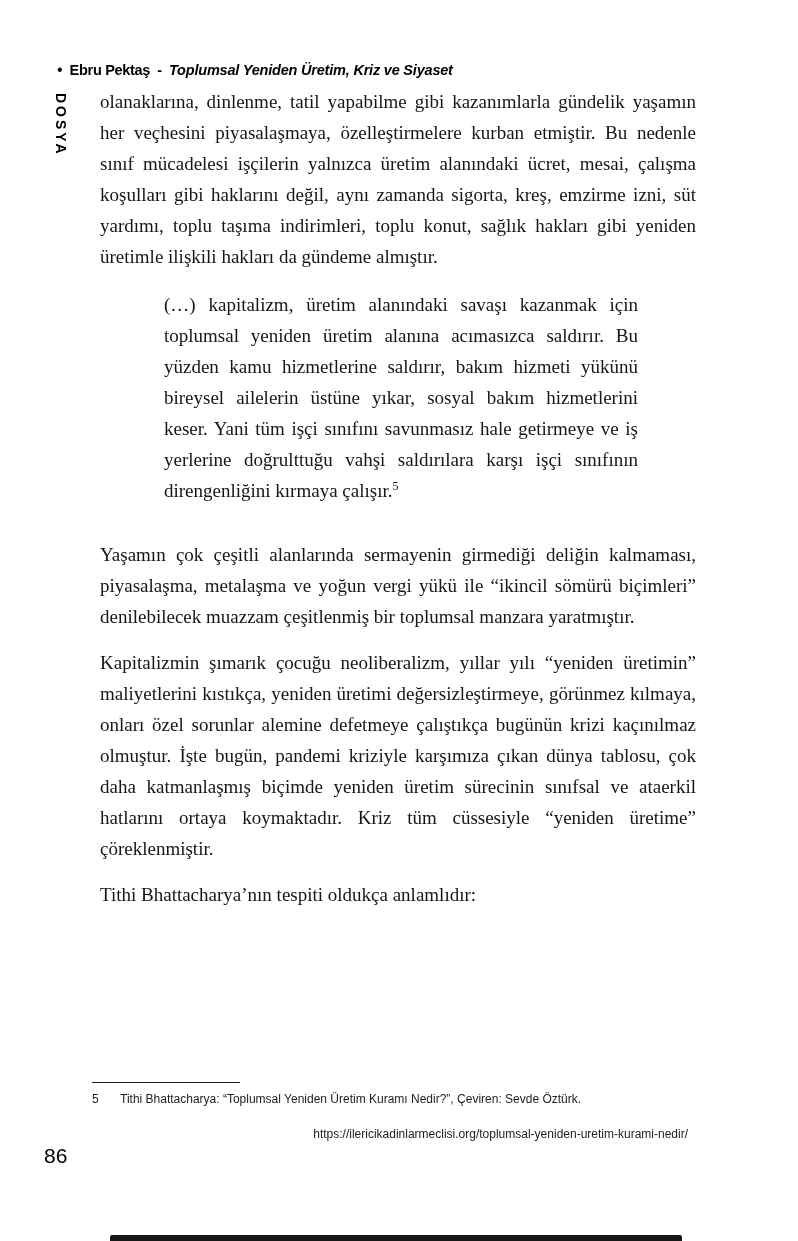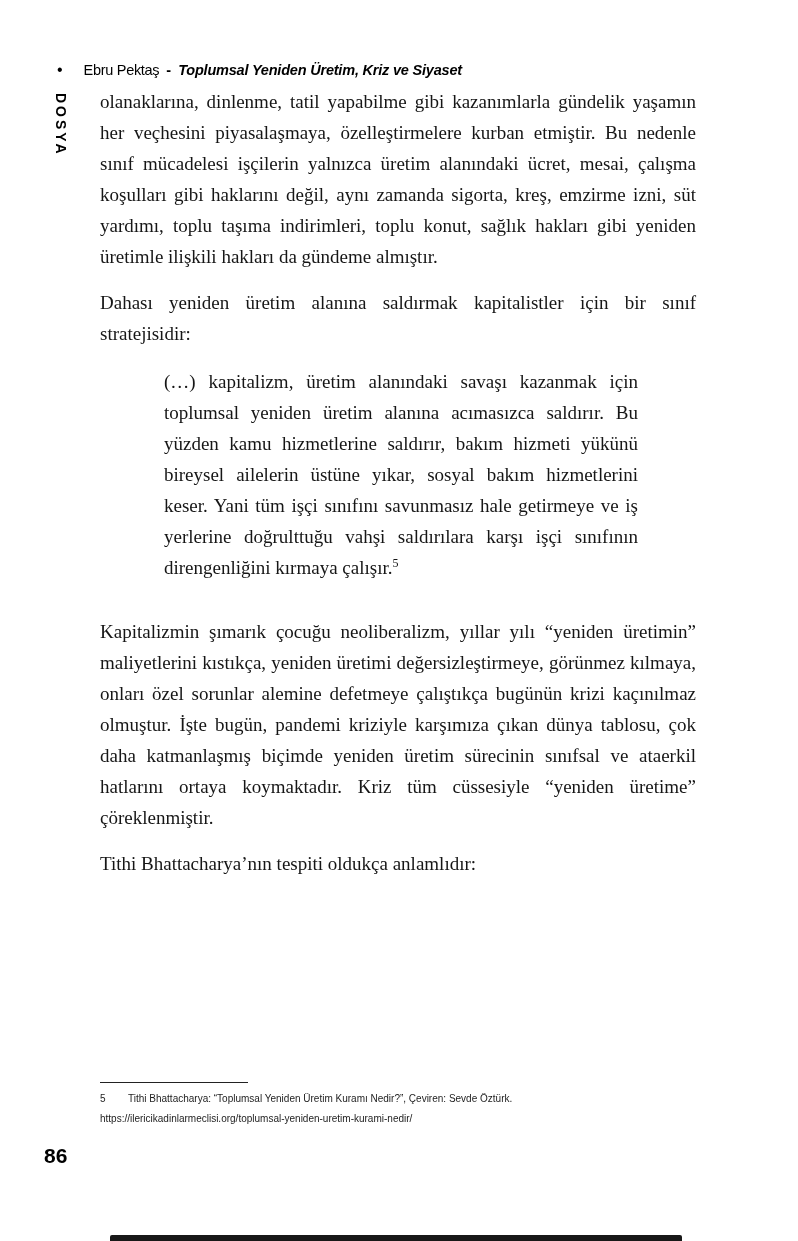--- a/index.html
+++ b/index.html
@@ -21,21 +21,21 @@
     left: 57px;
     display: flex;
     align-items: center;
     gap: 7px;
     font-family: "Liberation Sans", sans-serif;
     font-size: 14.5px;
     color: #000;
     white-space: nowrap;
   }
   .page-header .bullet { font-size: 16px; line-height: 1; }
-  .page-header .author { font-weight: 400; letter-spacing: -0.3px; margin-left: 14px; }
+  .page-header .author { font-weight: 700; letter-spacing: -0.3px; }
   .page-header .sep { font-weight: 700; }
   .page-header .book-title { font-weight: 700; letter-spacing: -0.2px; font-style: italic; }
 
   
   .dosya {
     position: absolute;
     top: 93px;
     left: 53px;
     writing-mode: vertical-rl;
     font-family: "Liberation Sans", sans-serif;
@@ -63,42 +63,42 @@
   }
   blockquote sup {
     font-size: 12px;
     line-height: 0;
   }
 
   
   .footnote {
     position: absolute;
     top: 1082px;
-    left: 100px;
+    left: 92px;
     width: 596px;
     font-family: "Liberation Sans", sans-serif;
-    font-size: 10px;
+    font-size: 12px;
     line-height: 18px;
     color: #1d1d1d;
   }
   .fn-rule {
     width: 148px;
     border-top: 1.5px solid #222;
     margin-bottom: 7px;
   }
   .fn-num { display: inline-block; width: 28px; }
-  .fn-url { margin-top: 2px; }
+  .fn-url { margin-top: 17px; text-align: right; }
 
   
   .page-number {
     position: absolute;
     top: 1144px;
     left: 44px;
     font-family: "Liberation Sans", sans-serif;
-    font-weight: 700;
+    font-weight: 400;
     font-size: 21px;
     color: #000;
   }
 
   
   .page-edge-shadow {
     position: absolute;
     left: 110px;
     bottom: 0;
     width: 572px;
@@ -116,22 +116,22 @@
     <span class="bullet">•</span>
     <span class="author">Ebru Pektaş</span>
     <span class="sep">-</span>
     <span class="book-title">Toplumsal Yeniden Üretim, Kriz ve Siyaset</span>
   </header>
 
   <div class="dosya">DOSYA</div>
 
   <main class="content">
     <p>olanaklarına, dinlenme, tatil yapabilme gibi kazanımlarla gündelik yaşamın her veçhesini piyasalaşmaya, özelleştirmelere kurban etmiştir. Bu nedenle sınıf mücadelesi işçilerin yalnızca üretim alanındaki ücret, mesai, çalışma koşulları gibi haklarını değil, aynı zamanda sigorta, kreş, emzirme izni, süt yardımı, toplu taşıma indirimleri, toplu konut, sağlık hakları gibi yeniden üretimle ilişkili hakları da gündeme almıştır.</p>
-    <p>Dahası yeniden üretim alanına saldırmak kapitalistler için bir sınıf stratejisidir:</p>
     <blockquote><span>(…) kapitalizm, üretim alanındaki savaşı kazanmak için toplumsal yeniden üretim alanına acımasızca saldırır. Bu yüzden kamu hizmetlerine saldırır, bakım hizmeti yükünü bireysel ailelerin üstüne yıkar, sosyal bakım hizmetlerini keser. Yani tüm işçi sınıfını savunmasız hale getirmeye ve iş yerlerine doğrulttuğu vahşi saldırılara karşı işçi sınıfının direngenliğini kırmaya çalışır.</span><sup>5</sup></blockquote>
+    <p>Yaşamın çok çeşitli alanlarında sermayenin girmediği deliğin kalmaması, piyasalaşma, metalaşma ve yoğun vergi yükü ile “ikincil sömürü biçimleri” denilebilecek muazzam çeşitlenmiş bir toplumsal manzara yaratmıştır.</p>
     <p>Kapitalizmin şımarık çocuğu neoliberalizm, yıllar yılı “yeniden üretimin” maliyetlerini kıstıkça, yeniden üretimi değersizleştirmeye, görünmez kılmaya, onları özel sorunlar alemine defetmeye çalıştıkça bugünün krizi kaçınılmaz olmuştur. İşte bugün, pandemi kriziyle karşımıza çıkan dünya tablosu, çok daha katmanlaşmış biçimde yeniden üretim sürecinin sınıfsal ve ataerkil hatlarını ortaya koymaktadır. Kriz tüm cüssesiyle “yeniden üretime” çöreklenmiştir.</p>
     <p>Tithi Bhattacharya’nın tespiti oldukça anlamlıdır:</p>
   </main>
 
   <div class="footnote">
     <div class="fn-rule"></div>
     <div class="fn-line">
       <span class="fn-num">5</span><span class="fn-text">Tithi Bhattacharya: “Toplumsal Yeniden Üretim Kuramı Nedir?”, Çeviren: Sevde Öztürk.</span>
     </div>
     <div class="fn-url">https://ilericikadinlarmeclisi.org/toplumsal-yeniden-uretim-kurami-nedir/</div>

